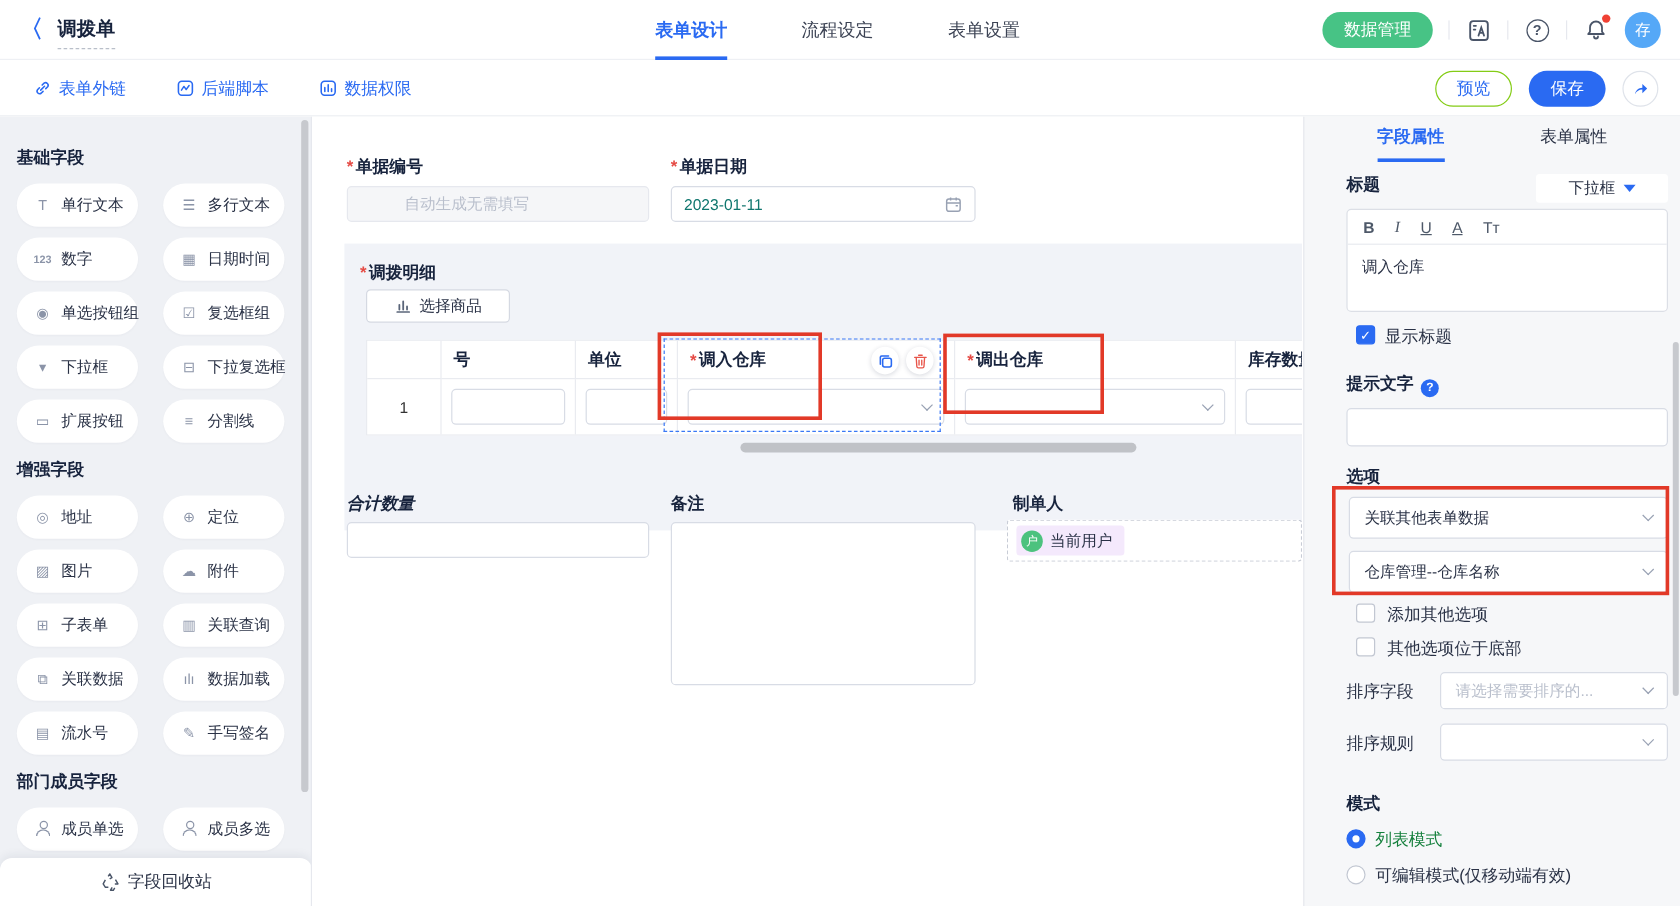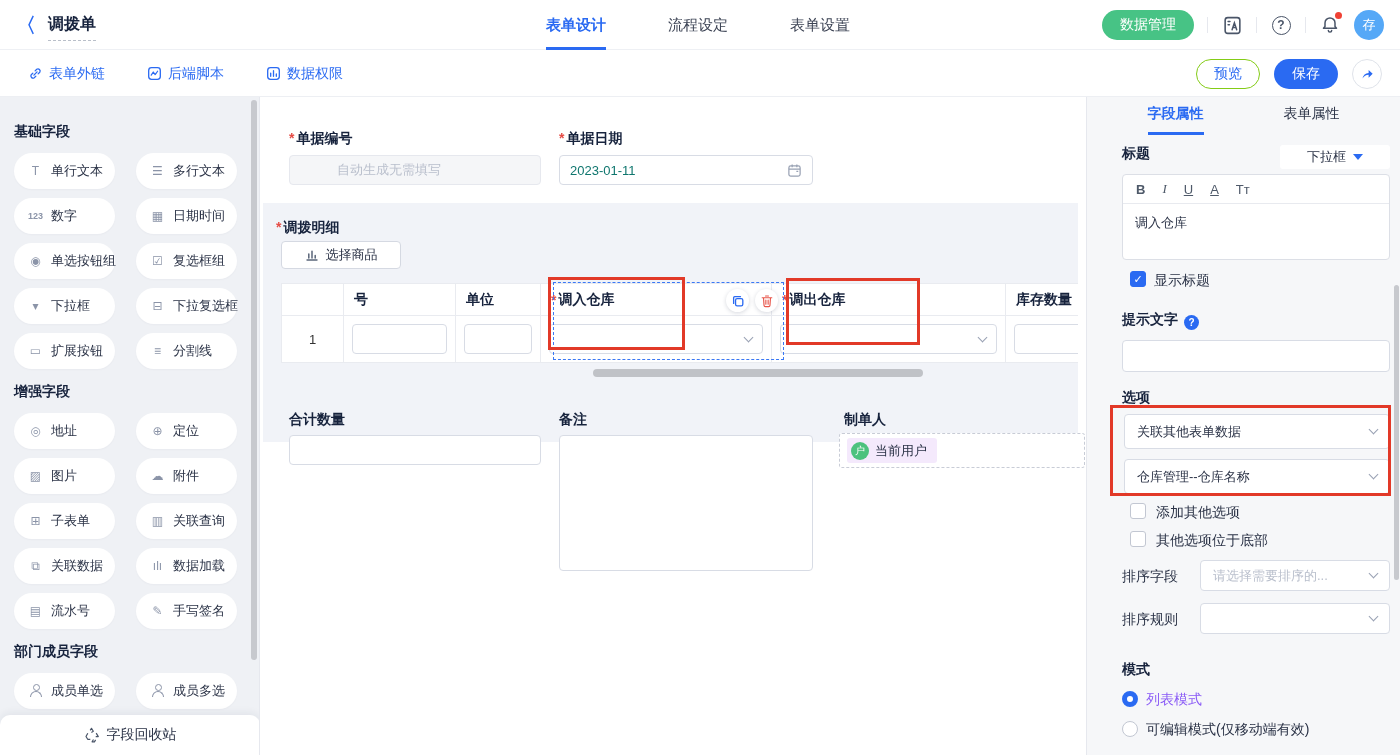--- a/index.html
+++ b/index.html
@@ -61,21 +61,21 @@
   .canvas { position:absolute; left:261px; top:97px; width:824px; height:658px; background:#fff; overflow:hidden; }
   .flabel { font-size:14px; font-weight:600; color:#17233d; }
   .star { color:#e54b45; margin-right:2px; font-weight:600; }
   .inp { background:#fff; border:1px solid #d8dce5; border-radius:4px; height:30px; display:flex; align-items:center;
          padding:0 10px; font-size:13px; color:#0f766e; }
   .inp.disabled { background:#f5f6f8; border-color:#e6e8ee; color:#b9bfcc;padding-left:47px; }
   .placeholder { color:#b9bfcc; }
   .chev { width:7px; height:7px; border-right:1.5px solid #98a1b3; border-bottom:1.5px solid #98a1b3;
           transform:rotate(45deg); margin-top:-4px; flex:none; }
 
-  .subform { position:absolute; left:2px; top:106px; width:815px; height:239px; background:#f1f3f8; overflow:hidden; }
+  .subform { position:absolute; left:26px; top:106px; width:815px; height:239px; background:#f1f3f8; overflow:hidden; }
   .btn-select { position:absolute; left:18px; top:38px; width:120px; height:28px; background:#fff; border:1px solid #d5d9e2;
                 border-radius:4px; display:flex; align-items:center; justify-content:center; gap:7px; font-size:13px;
                 color:#2a3246; cursor:pointer; }
   .dtable { position:absolute; left:18px; top:80px; display:flex; flex-direction:column; background:#fff;
             border:1px solid #e9ebf0; width:856px; }
   .trow { display:flex; }
   .tcell { border-right:1px solid #e9ebf0; flex:none; }
   .tcell:last-child { border-right:none; }
   .thead .tcell { height:32px; display:flex; align-items:center; padding-left:10px; font-size:14px; font-weight:600;
                   color:#17233d; border-bottom:1px solid #e9ebf0; }
@@ -389,21 +389,21 @@
         <rect x="5.2" y="5.2" width="8.3" height="8.3" rx="1.8" fill="none" stroke="#2a6af2" stroke-width="1.5"></rect>
         <path d="M10.8 3H4.2A1.2 1.2 0 0 0 3 4.2v6.6" stroke="#2a6af2" fill="none" stroke-width="1.5" stroke-linecap="round"></path>
       </svg>
   </div>
   <div class="mini-btn" style="left:494px;top:192px;">
     <svg width="14" height="14" viewBox="0 0 16 16">
         <path d="M2.5 4.3h11M6.3 2.3h3.4M4 4.3l.6 8.7a1.5 1.5 0 0 0 1.5 1.4h3.8a1.5 1.5 0 0 0 1.5-1.4l.6-8.7M6.7 7v4.6M9.3 7v4.6" stroke="#e8554a" fill="none" stroke-width="1.3" stroke-linecap="round"></path>
       </svg>
   </div>
 
-  <div class="flabel" style="position:absolute;left:28px;top:314px;">合计数量</div>
+  <div class="flabel" style="position:absolute;left:28px;top:314px;font-style:italic;">合计数量</div>
   <div class="inp" style="position:absolute;left:28px;top:338px;width:252px;"></div>
 
   <div class="flabel" style="position:absolute;left:298px;top:314px;">备注</div>
   <div class="inp" style="position:absolute;left:298px;top:338px;width:254px;height:136px;align-items:flex-start;"></div>
 
   <div class="flabel" style="position:absolute;left:583px;top:314px;">制单人</div>
   <div class="creator-box">
     <span class="user-tag">
       <span class="user-circ">户</span>
       <span>当前用户</span>
@@ -460,21 +460,21 @@
     <span class="placeholder" style="white-space:nowrap;overflow:hidden;">请选择需要排序的...</span>
       <span class="chev"></span>
   </div>
   <div class="rp-label-n" style="left:35px;top:514px;">排序规则</div>
   <div class="rp-input" style="left:113px;top:506px;width:190px;height:31px;justify-content:flex-end;">
     <span class="chev"></span>
   </div>
 
   <div class="rp-label" style="left:35px;top:564px;">模式</div>
   <div class="radio on" style="left:35px;top:594px;"></div>
-  <div class="cb-lbl" style="left:59px;top:594px;color:#8b5cf6;">列表模式</div>
+  <div class="cb-lbl" style="left:59px;top:594px;color:#15803d;">列表模式</div>
   <div class="radio" style="left:35px;top:624px;"></div>
   <div class="cb-lbl" style="left:59px;top:624px;">可编辑模式(仅移动端有效)</div>
 
   <div class="rp-scroll"></div>
 </div>
 
 <div class="overlay">
   <div class="redbox" style="left:548px;top:277px;width:137px;height:73px;"></div>
   <div class="redbox" style="left:786px;top:278px;width:134px;height:67px;"></div>
   <div class="redbox" style="left:1110px;top:405px;width:281px;height:91px;"></div>

